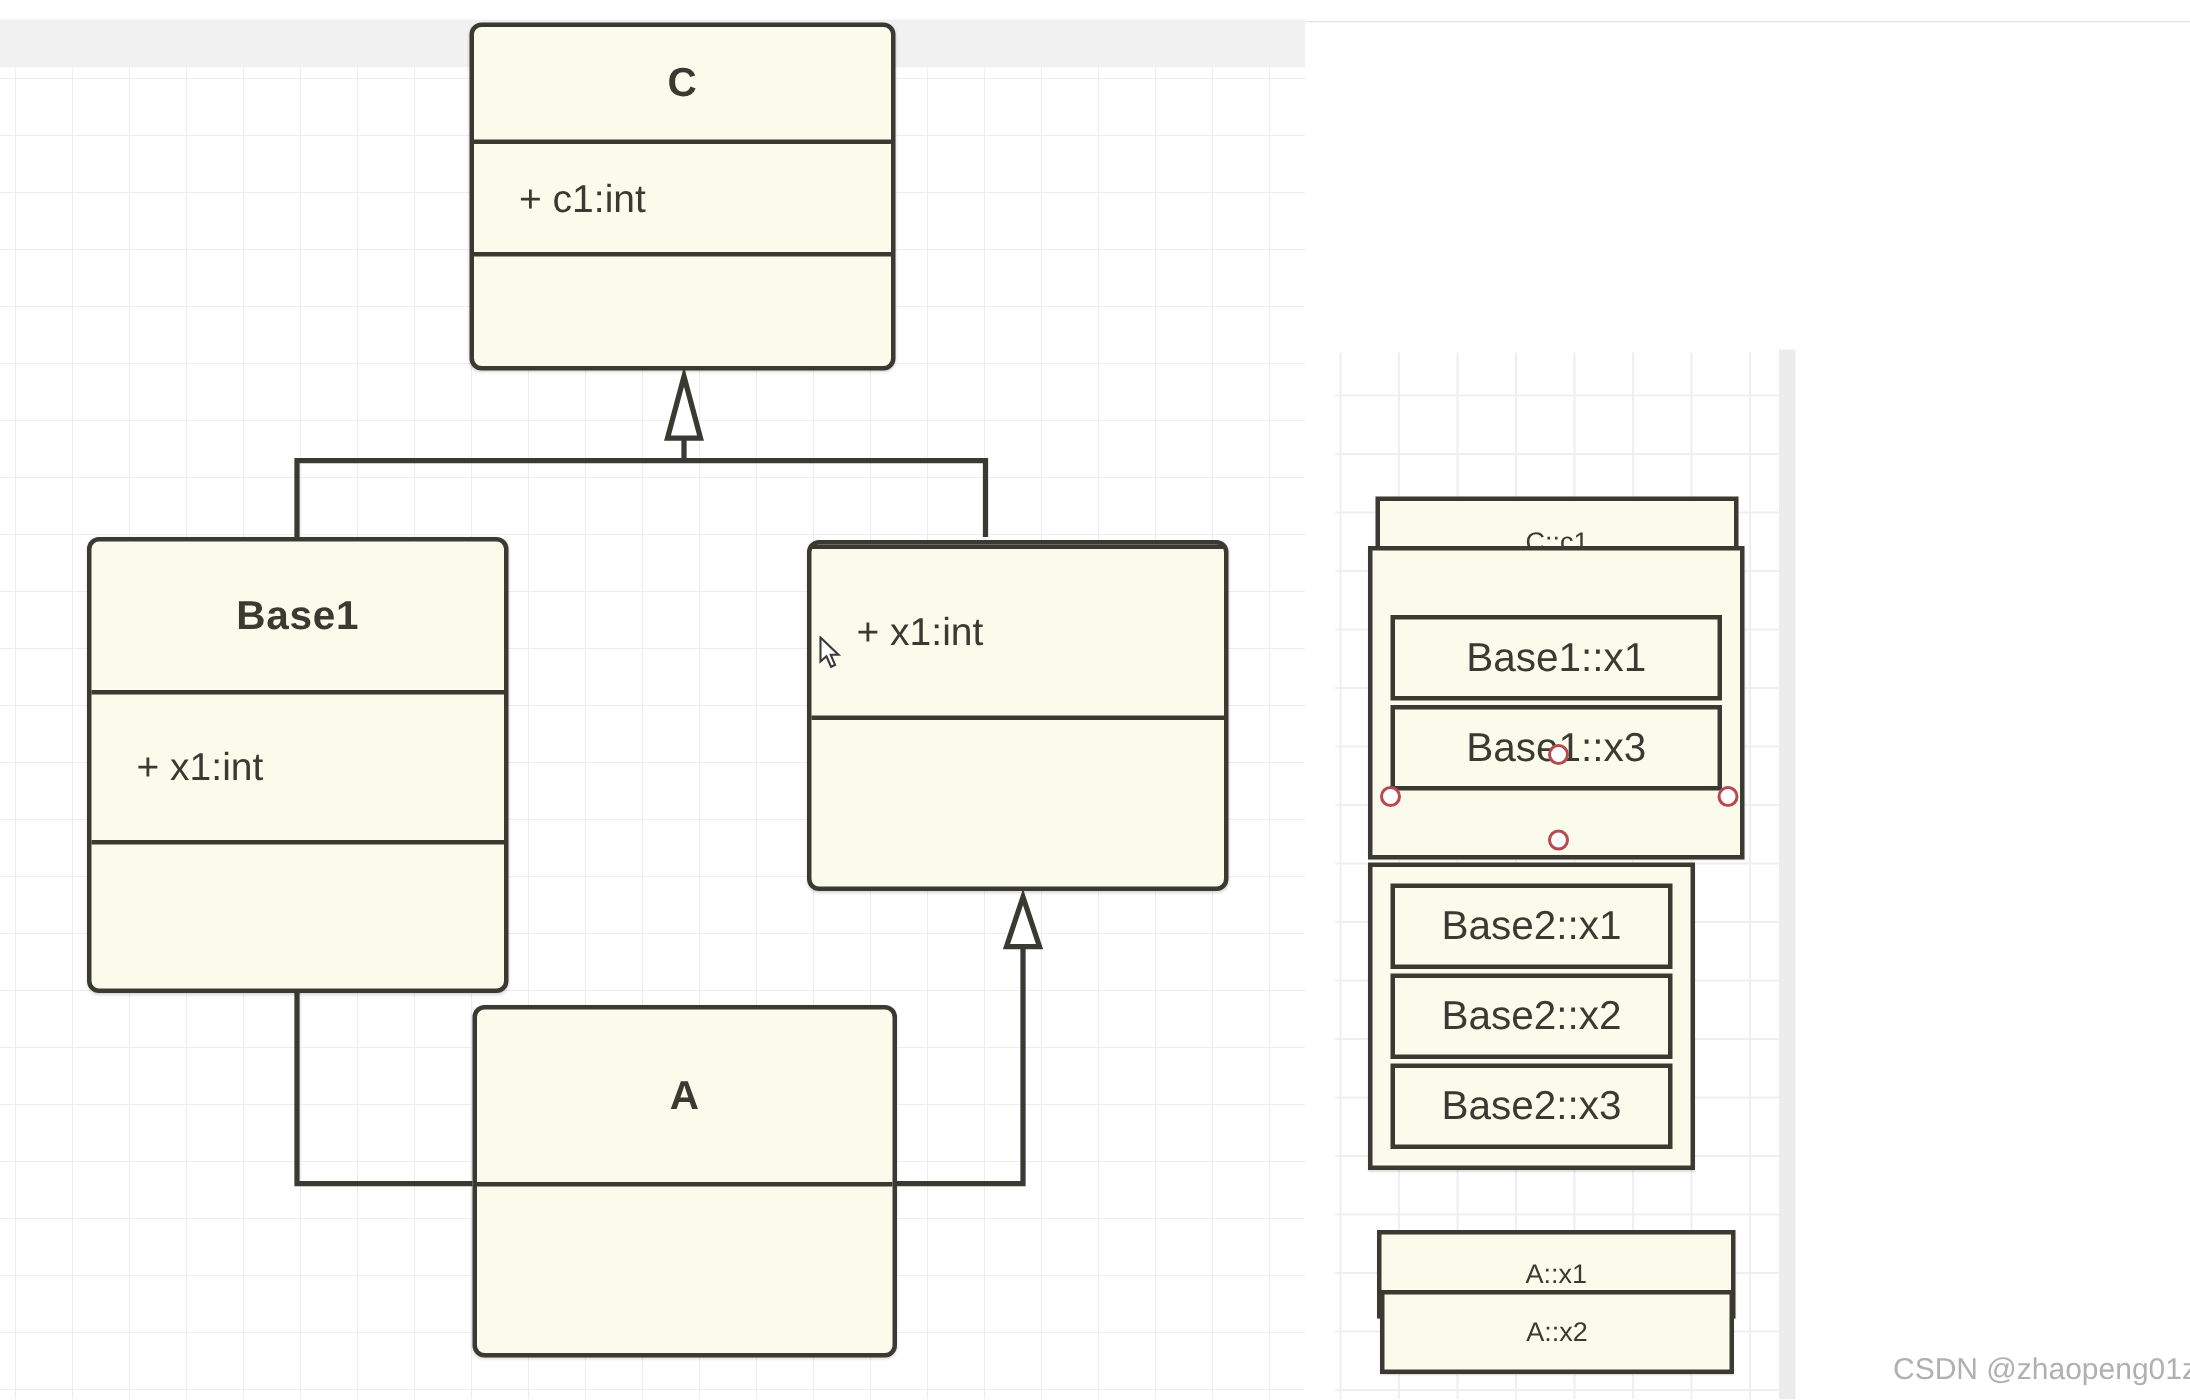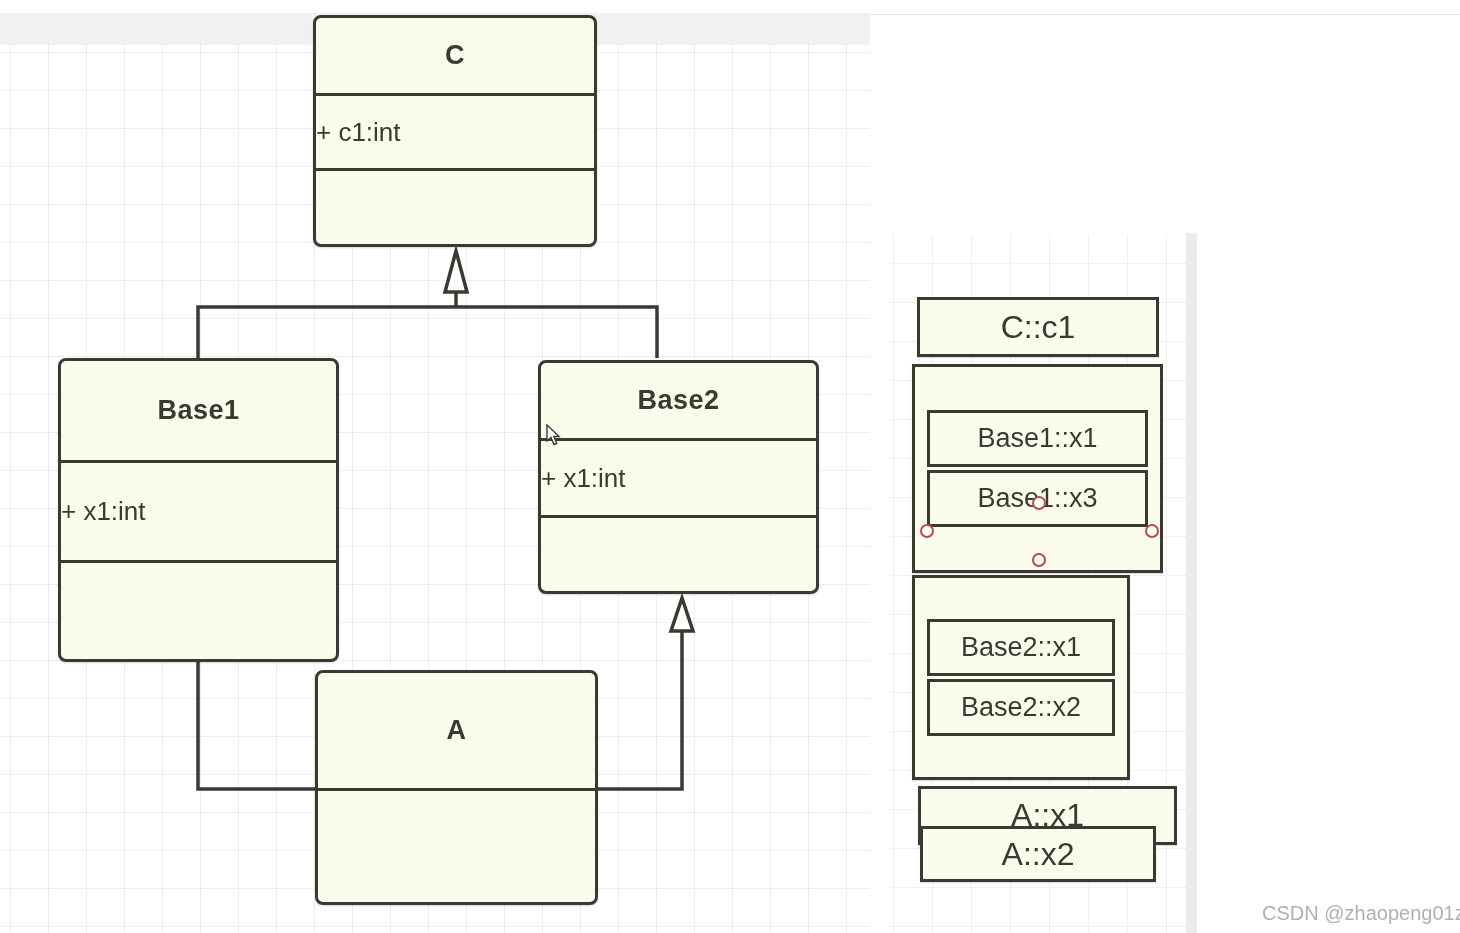--- a/index.html
+++ b/index.html
@@ -31,28 +31,29 @@
     position:absolute;background:#fbfbec;border:3px solid #3a3a33;border-radius:8px;
     display:flex;flex-direction:column;box-sizing:border-box;
     box-shadow:0 1px 2px rgba(40,40,30,.18);
   }
   .uml-title{
     flex:34 0 0;display:flex;align-items:center;justify-content:center;
     font-size:27px;font-weight:bold;letter-spacing:.5px;
   }
   .uml-attr{
     flex:33 0 0;display:flex;align-items:center;
-    border-top:3px solid #3a3a33;font-size:26px;
+    border-top:3px solid #3a3a33;padding-left:30px;font-size:26px;
   }
   .uml-empty{flex:33 0 0;border-top:3px solid #3a3a33;}
   
   .mem-cell{
     position:absolute;background:#fbfbec;border:3px solid #3a3a33;box-sizing:border-box;
-    display:flex;align-items:center;justify-content:center;font-size:32px;
+    display:flex;align-items:center;justify-content:center;font-size:18px;
     box-shadow:0 1px 1px rgba(40,40,30,.15);
+    margin-top:34px;
   }
   .mem-group{
     position:absolute;background:#fbfbec;border:3px solid #3a3a33;box-sizing:border-box;
     display:flex;flex-direction:column;justify-content:center;gap:3px;
     padding:16px 12px;box-shadow:0 1px 1px rgba(40,40,30,.15);
   }
   .mem-group .mem-inner{
     background:#fbfbec;border:3px solid #3a3a33;box-sizing:border-box;height:57px;
     display:flex;align-items:center;justify-content:center;font-size:27px;flex:none;
   }
@@ -95,21 +96,20 @@
     <div class="uml-empty"></div>
   </div>
 
   <div class="uml-class" style="left:58px;top:358px;width:281px;height:304px;">
     <div class="uml-title">Base1</div>
     <div class="uml-attr">+ x1:int</div>
     <div class="uml-empty"></div>
   </div>
 
   <div class="uml-class" style="left:538px;top:360px;width:281px;height:234px;">
-    <div class="uml-title">Base2</div>
     <div class="uml-attr">+ x1:int</div>
     <div class="uml-empty"></div>
   </div>
 
   <div class="uml-class" style="left:315px;top:670px;width:283px;height:235px;">
     <div class="uml-title">A</div>
     <div class="uml-empty"></div>
   </div>
 
   <div class="grid-right"></div>
@@ -128,23 +128,26 @@
     </div>
   </div>
 
   <div class="mem-group" style="left:912px;top:575px;width:218px;height:205px;">
     <div class="mem-inner">
       <span>Base2::x1</span>
     </div>
     <div class="mem-inner">
       <span>Base2::x2</span>
     </div>
+    <div class="mem-inner">
+      <span>Base2::x3</span>
+    </div>
   </div>
 
-  <div class="mem-cell" style="left:918px;top:786px;width:259px;height:59px;">
+  <div class="mem-cell" style="left:918px;top:786px;width:239px;height:59px;">
     <span>A::x1</span>
   </div>
 
   <div class="mem-cell" style="left:920px;top:826px;width:236px;height:56px;">
     <span>A::x2</span>
   </div>
 
   <div class="handle" style="left:1032px;top:496px;"></div>
   <div class="handle" style="left:1032px;top:553px;"></div>
   <div class="handle" style="left:920px;top:524px;"></div>

